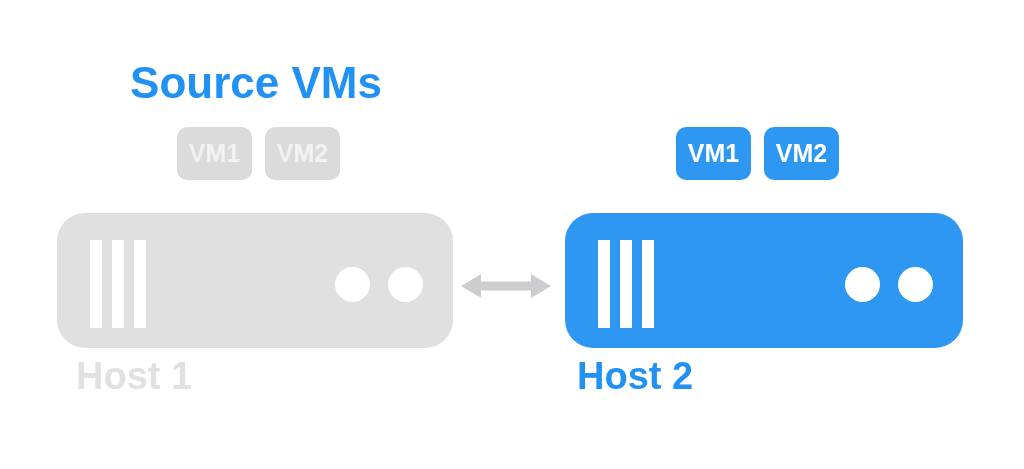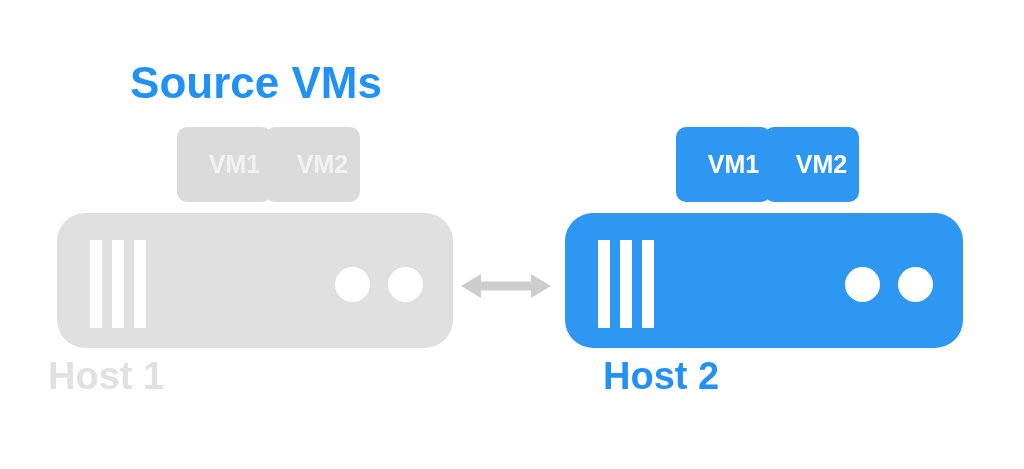--- a/index.html
+++ b/index.html
@@ -23,28 +23,27 @@
     white-space: nowrap;
     margin-top: 12px;
   }
   .title-source { left: 56px; }
   .title-replica { left: 552px; }
 
   .vm-box {
     position: absolute;
     top: 127px;
     width: 75px;
-    height: 75px;
+    height: 53px;
     border-radius: 10px;
     display: flex;
     align-items: center;
     justify-content: center;
     font-size: 25px;
     font-weight: bold;
-    padding-left: 20px;
   }
   .vm-gray  { background: var(--vm-gray, #DBDBDB); color: var(--vm-gray-label, #F2F2F2); }
   .vm-blue  { background: var(--accent-blue, #2D97F1); color: #ffffff; }
   .vm-src-1 { left: 177px; }
   .vm-src-2 { left: 265px; }
   .vm-rep-1 { left: 676px; }
   .vm-rep-2 { left: 764px; }
 
   .host {
     position: absolute;
@@ -82,22 +81,22 @@
   .light-2 { right: 30px; }
 
   .host-label {
     position: absolute;
     top: 356px;
     font-size: 38px;
     font-weight: bold;
     line-height: 40px;
     white-space: nowrap;
   }
-  .label-gray { left: 48px;  color: var(--gray-label, #E1E1E1); }
-  .label-blue { left: 577px; color: var(--title-blue, #2191F3); margin-left: 26px; }
+  .label-gray { left: 76px;  color: var(--gray-label, #E1E1E1); }
+  .label-blue { left: 577px; color: var(--title-blue, #2191F3); }
 
   .sync-arrow {
     position: absolute;
     left: 461px;
     top: 272px;
     width: 90px;
     height: 28px;
     color: var(--arrow-gray, #CBCDCF);
   }
 </style>

